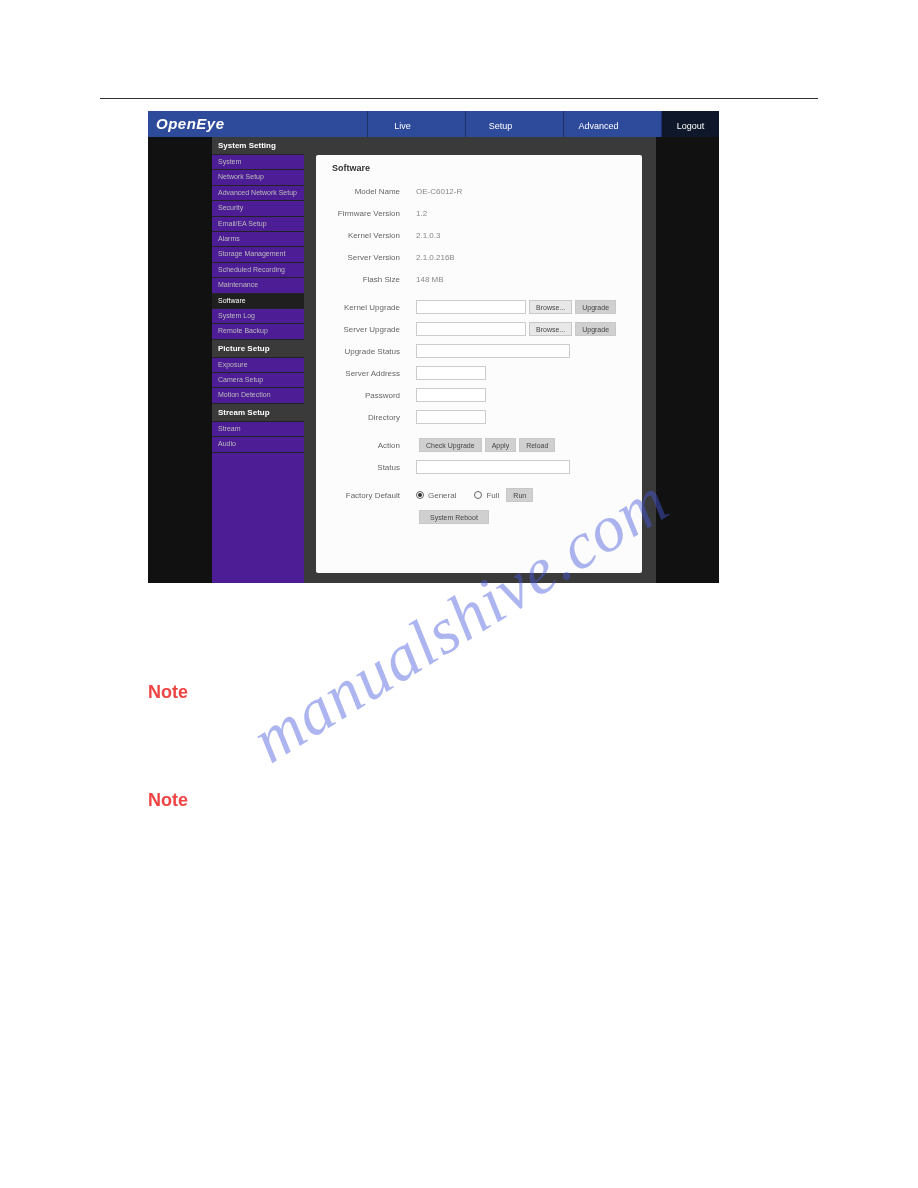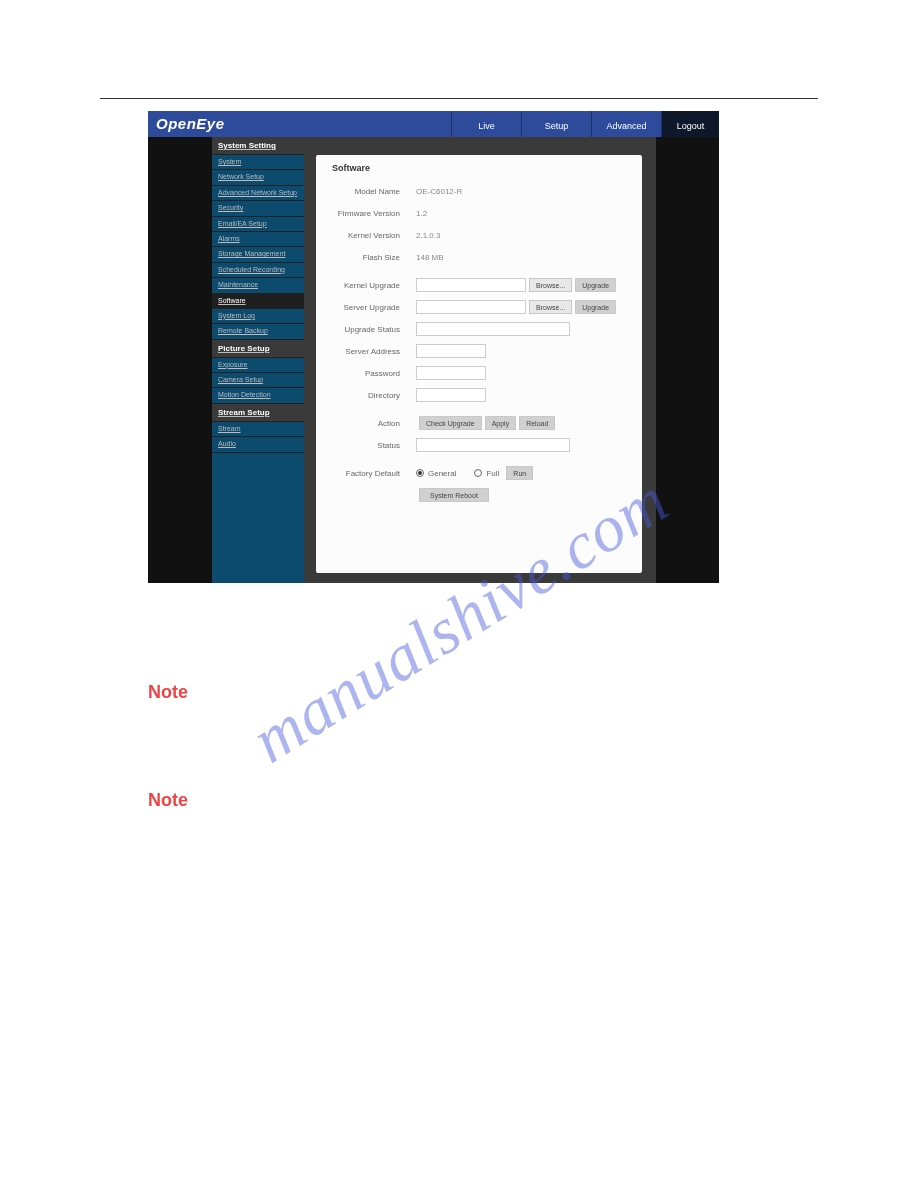--- a/index.html
+++ b/index.html
@@ -35,20 +35,21 @@
     flex: 1;
     color: #fff;
     font-style: italic;
     font-weight: bold;
     font-size: 15px;
     padding: 4px 8px 0 8px;
     letter-spacing: 0.5px;
   }
   .nav {
     display: flex;
+    gap: 28px;
   }
   .nav-item {
     width: 70px;
     border-left: 1px solid #1e2f6a;
     color: #fff;
     font-size: 9px;
     display: flex;
     align-items: center;
     justify-content: center;
     cursor: pointer;
@@ -60,24 +61,23 @@
     left: 0;
     right: 0;
     bottom: 0;
     background: #2a2a2a;
     display: flex;
   }
   .left-pad { width: 64px; background: #111; }
   .right-pad { width: 63px; background: #111; }
   .sidebar {
     width: 92px;
-    background: #0c4a6e;
+    background: #4c1d95;
     color: #bdbdbd;
     font-size: 7px;
-    text-decoration: underline;
   }
   .sb-header {
     background: #3a3a3a;
     color: #fff;
     font-weight: bold;
     padding: 4px 6px;
     font-size: 8px;
     border-bottom: 1px solid #222;
   }
   .sb-item {
@@ -238,20 +238,24 @@
         </div>
         <div class="row">
           <div class="lbl">Firmware Version</div>
           <div class="val">1.2</div>
         </div>
         <div class="row">
           <div class="lbl">Kernel Version</div>
           <div class="val">2.1.0.3</div>
         </div>
         <div class="row">
+          <div class="lbl">Server Version</div>
+          <div class="val">2.1.0.216B</div>
+        </div>
+        <div class="row">
           <div class="lbl">Flash Size</div>
           <div class="val">148 MB</div>
         </div>
 
         <div class="gap"></div>
 
         <div class="row">
           <div class="lbl">Kernel Upgrade</div>
           <input class="inp w1" style="">
           <div class="btn">Browse...</div>

